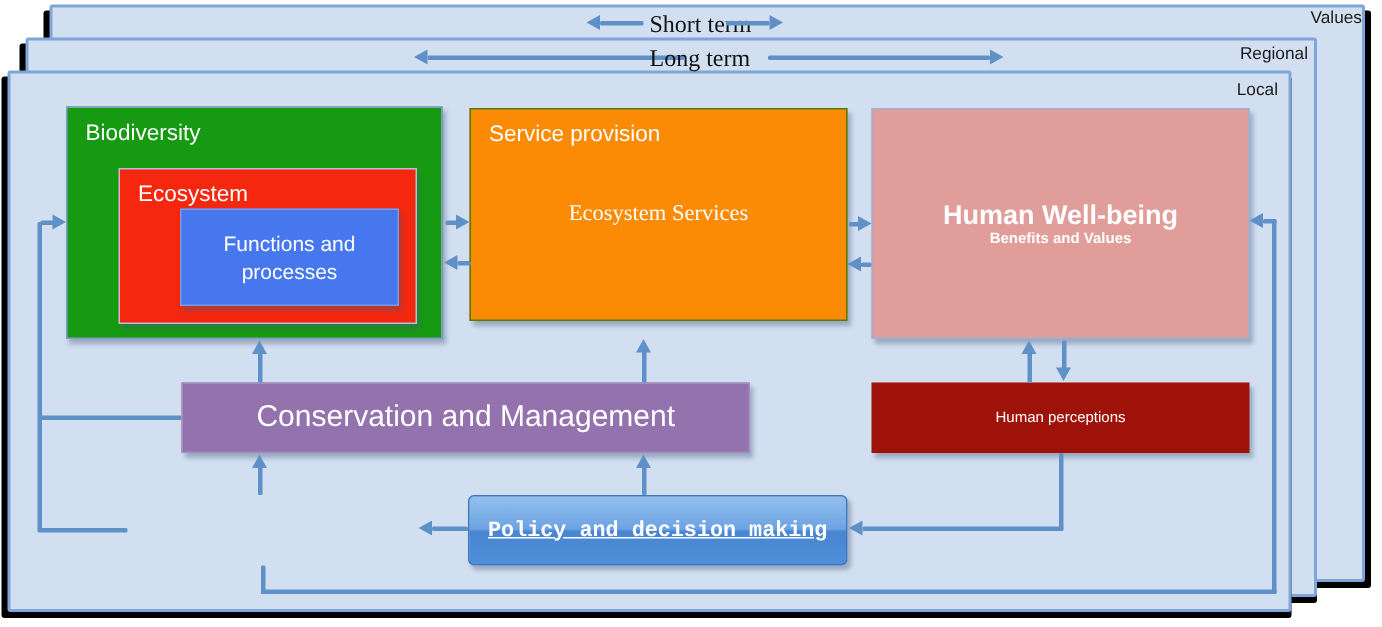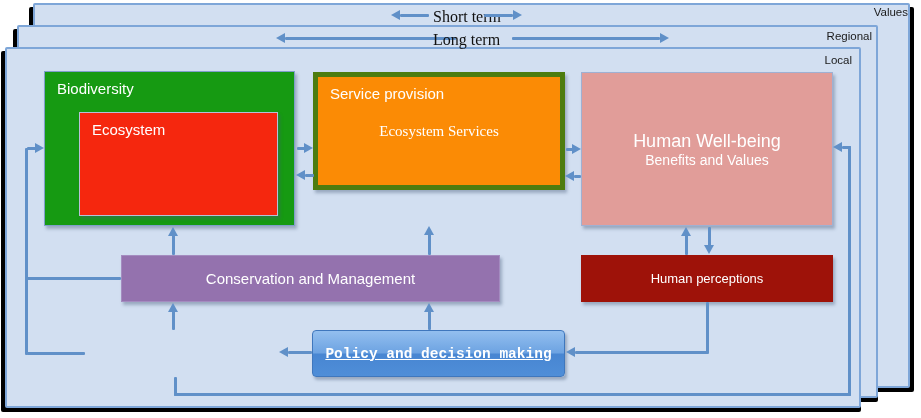--- a/index.html
+++ b/index.html
@@ -16,39 +16,39 @@
 
   
   .ts-label { position:absolute; font-size:16px; color:#111;font-family:Liberation Serif, serif; }
 
   
   .box { position:absolute; color:#fff; box-shadow:2px 3px 3px rgba(70,90,120,.4); }
   .box-biodiversity { left:44px;  top:71px;  width:251px; height:155px; background:#169a12; border:1px solid #7f9fcb; }
   .box-ecosystems   { left:79px;  top:112px; width:199px; height:104px; background:#f5270e; border:1px solid #b8c0d8; }
   .box-functions    { left:120px; top:139px; width:146px; height:65px;  background:#4677ee; border:1px solid #7e9bdc;
                       display:flex; align-items:center; justify-content:center; text-align:center; font-size:14px; line-height:1.3; padding:2px 14px; }
-  .box-service      { left:313px; top:72px;  width:252px; height:118px; background:#fb8b05; border:5px solid #4d7c0f; }
+  .box-service      { left:313px; top:72px;  width:252px; height:142px; background:#fb8b05; border:1px solid #4d7c0f; }
   .box-wellbeing    { left:581px; top:72px;  width:252px; height:154px; background:#e19d99; border:1px solid #9fb0d2;
-                      display:flex; flex-direction:column; align-items:center; justify-content:center; }
+                      display:flex; flex-direction:column; align-items:center; justify-content:center;font-weight:bold; }
   .box-conservation { left:121px; top:255px; width:379px; height:47px; background:#9472ae; border:1px solid #a48cc0;
-                      display:flex; align-items:center; justify-content:center; font-size:15px; }
+                      display:flex; align-items:center; justify-content:center; font-size:20px; }
   .box-perceptions  { left:581px; top:255px; width:252px; height:47px; background:#9e1209;
-                      display:flex; align-items:center; justify-content:center; font-size:13px; }
+                      display:flex; align-items:center; justify-content:center; font-size:10px; }
   .box-driving      { left:85px;  top:330px; width:191px; height:47px; background:#a4c25e; border:2px solid #cede9a;
                       display:flex; align-items:center; justify-content:center; font-size:15px; }
   .box-policy       { left:312px; top:330px; width:253px; height:47px; border:1.5px solid #3f77bd; border-radius:4px;
                       background:linear-gradient(#93bfef 0%, #6da3e2 48%, #4886d2 52%, #4f8ed8 100%);
                       display:flex; align-items:center; justify-content:center; font-size:14.5px; font-weight:bold; }
   .box-policy span { text-decoration:underline;font-family:Liberation Mono, monospace; }
   .box-title { position:absolute; left:12px; top:8px; font-size:15px; }
   .center-block { position:absolute; left:0; right:0; top:50%; transform:translateY(-50%); text-align:center;font-family:Liberation Serif, serif; }
   .svc-line1 { font-size:15px; }
   .svc-line2 { font-size:13.5px; }
   .hwb-title { font-size:18px; }
-  .hwb-sub   { font-size:14px; }
+  .hwb-sub   { font-size:10px; }
 
   
   .hl { position:absolute; height:3px; background:#6090c8; border-radius:1px; }
   .vl { position:absolute; width:3px;  background:#6090c8; border-radius:1px; }
   .ar, .al, .au, .ad { position:absolute; width:0; height:0; }
   .ar { border-top:5px solid transparent; border-bottom:5px solid transparent; border-left:9px solid #6090c8; }
   .al { border-top:5px solid transparent; border-bottom:5px solid transparent; border-right:9px solid #6090c8; }
   .au { border-left:5px solid transparent; border-right:5px solid transparent; border-bottom:9px solid #6090c8; }
   .ad { border-left:5px solid transparent; border-right:5px solid transparent; border-top:9px solid #6090c8; }
 </style>
@@ -78,20 +78,23 @@
   <div class="ar" style="left:660px; top:33px;"></div>
 
   <div class="box box-biodiversity">
     <div class="box-title">Biodiversity</div>
   </div>
 
   <div class="box box-ecosystems">
     <div class="box-title">Ecosystem</div>
   </div>
 
+  <div class="box box-functions">
+    <span>Functions and processes</span>
+  </div>
 
   <div class="box box-service">
     <div class="box-title">Service provision</div>
     <div class="center-block">
       <div class="svc-line1">Ecosystem Services</div>
     </div>
   </div>
 
   <div class="box box-wellbeing">
     <div class="hwb-title">Human Well-being</div>

